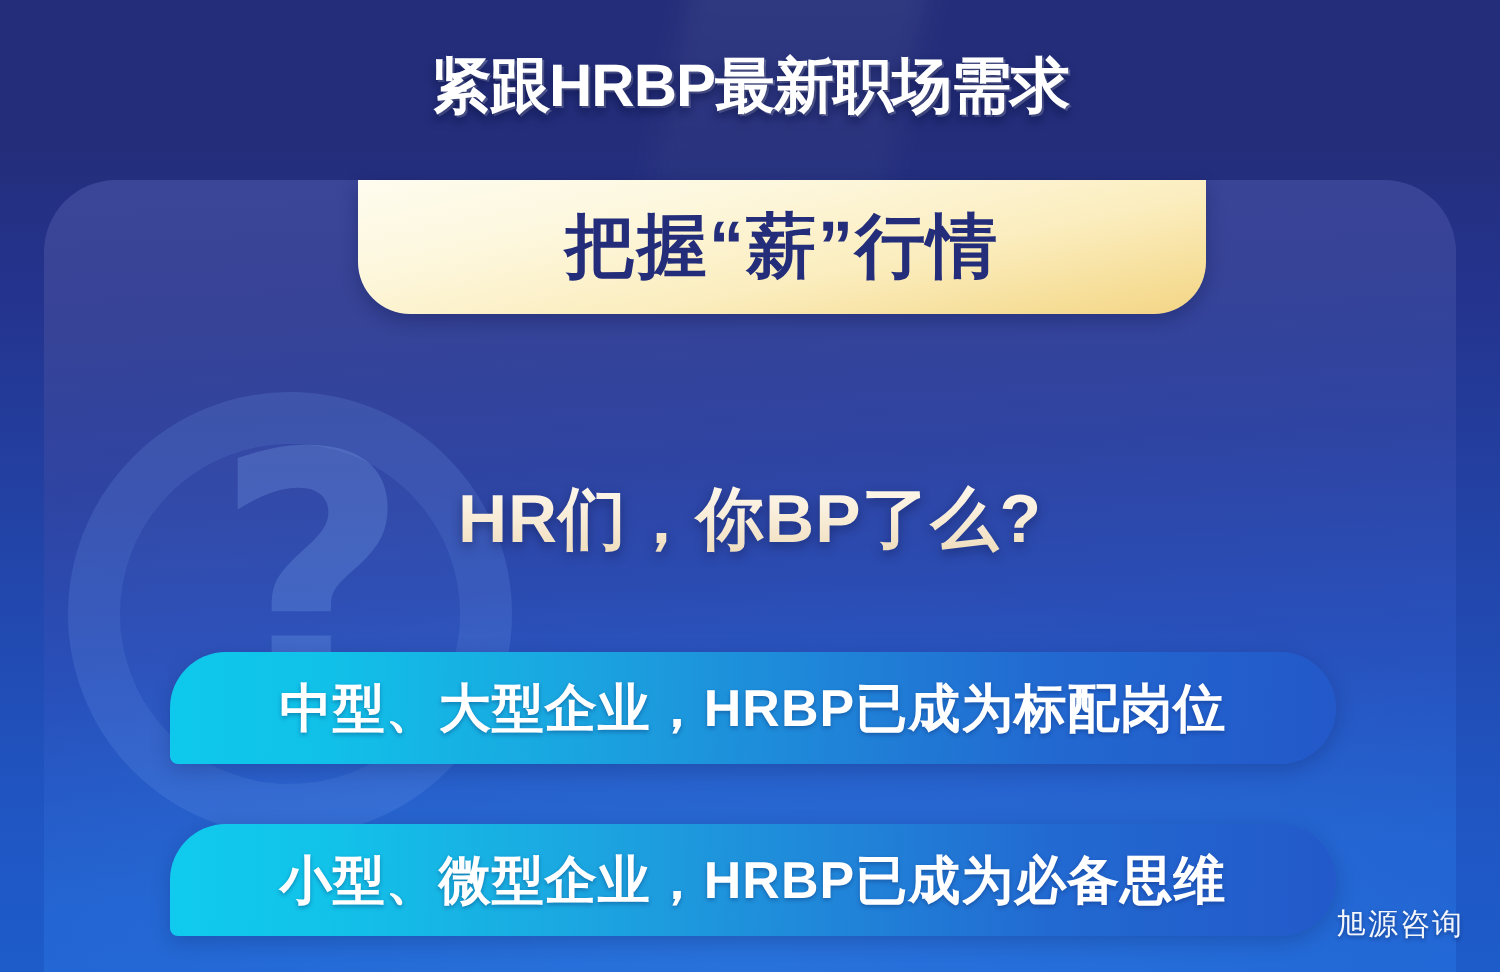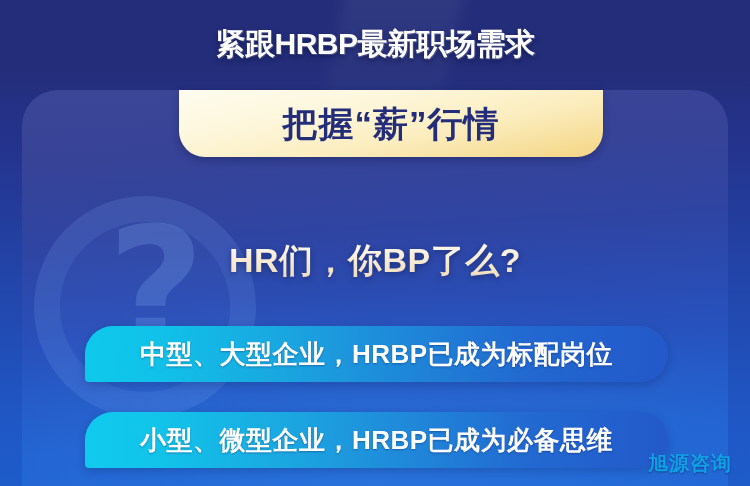--- a/index.html
+++ b/index.html
@@ -172,23 +172,23 @@
     line-height: 32px;
     white-space: nowrap;
     text-shadow: 0 1px 2px rgba(8,30,90,0.35);
   }
 
   
   .watermark {
     position: absolute;
     right: 18px;
     bottom: 12px;
-    color: #0ea5e9;
-    font-size: 20px;
-    font-weight: 700;
+    color: #ffffff;
+    font-size: 15px;
+    font-weight: 400;
     letter-spacing: 1px;
     line-height: 22px;
     opacity: 0.95;
     text-shadow: 0 1px 2px rgba(10,20,70,0.5);
   }
 </style>
 </head>
 <body>
 
 <div id="poster">

